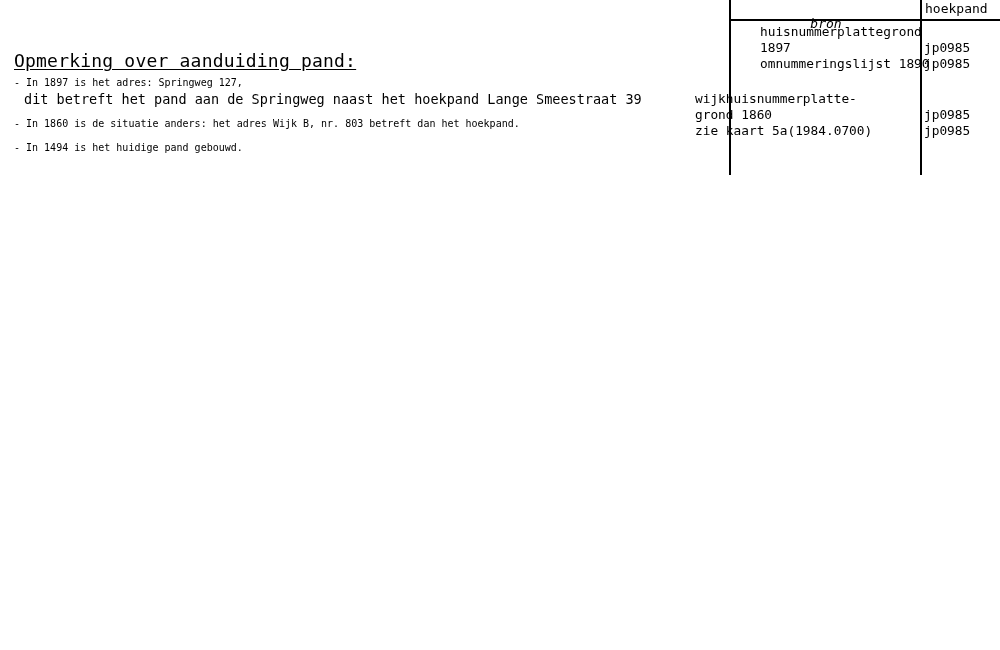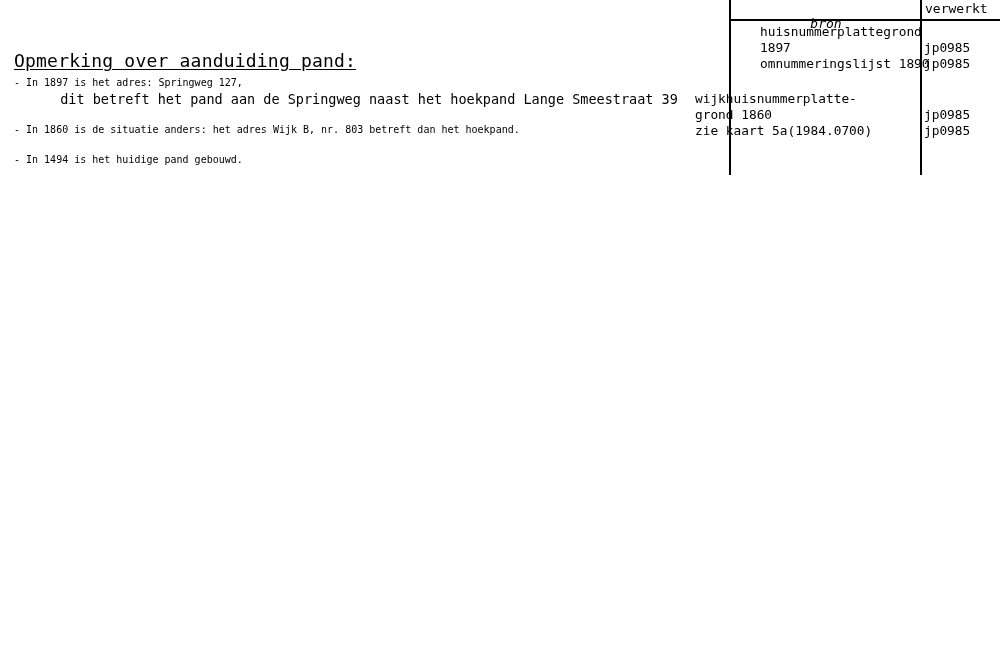--- a/index.html
+++ b/index.html
@@ -32,28 +32,27 @@
     margin: 0 0 3px 0;
     white-space: pre;
   }
   .note-line {
     font-size: 10px;
     line-height: 17px;
     white-space: pre;
     margin: 0;
   }
   .note-line.gap {
-    margin-top: 13px;
+    margin-top: 7px;
   }
   .note-sub {
     font-size: 13.5px;
     line-height: 17px;
     white-space: pre;
     margin: 0 0 0 10px;
-    text-align: center;
   }
   
   .vline-left {
     position: absolute;
     left: 729px;
     top: 0;
     width: 2px;
     height: 175px;
     background: #000;
   }
@@ -98,21 +97,21 @@
     <div class="note-line gap">- In 1860 is de situatie anders: het adres Wijk B, nr. 803 betreft dan het hoekpand.</div>
     <div class="note-line gap">- In 1494 is het huidige pand gebouwd.</div>
   </div>
 
   <div>
     <div class="vline-left"></div>
     <div class="vline-mid"></div>
     <div class="hline-top"></div>
 
     <div class="hdr-bron">bron</div>
-    <div class="hdr-verw">verwerkt</div>
+    <div class="hdr-verw">hoekpand</div>
 
     <div class="cell-group g1-bron">huisnummerplattegrond
 1897
 omnummeringslijst 1890</div>
     <div class="cell-group g1-verw">jp0985
 jp0985</div>
 
     <div class="cell-group g2-bron">wijkhuisnummerplatte-
 grond 1860
 zie kaart 5a(1984.0700)</div>

